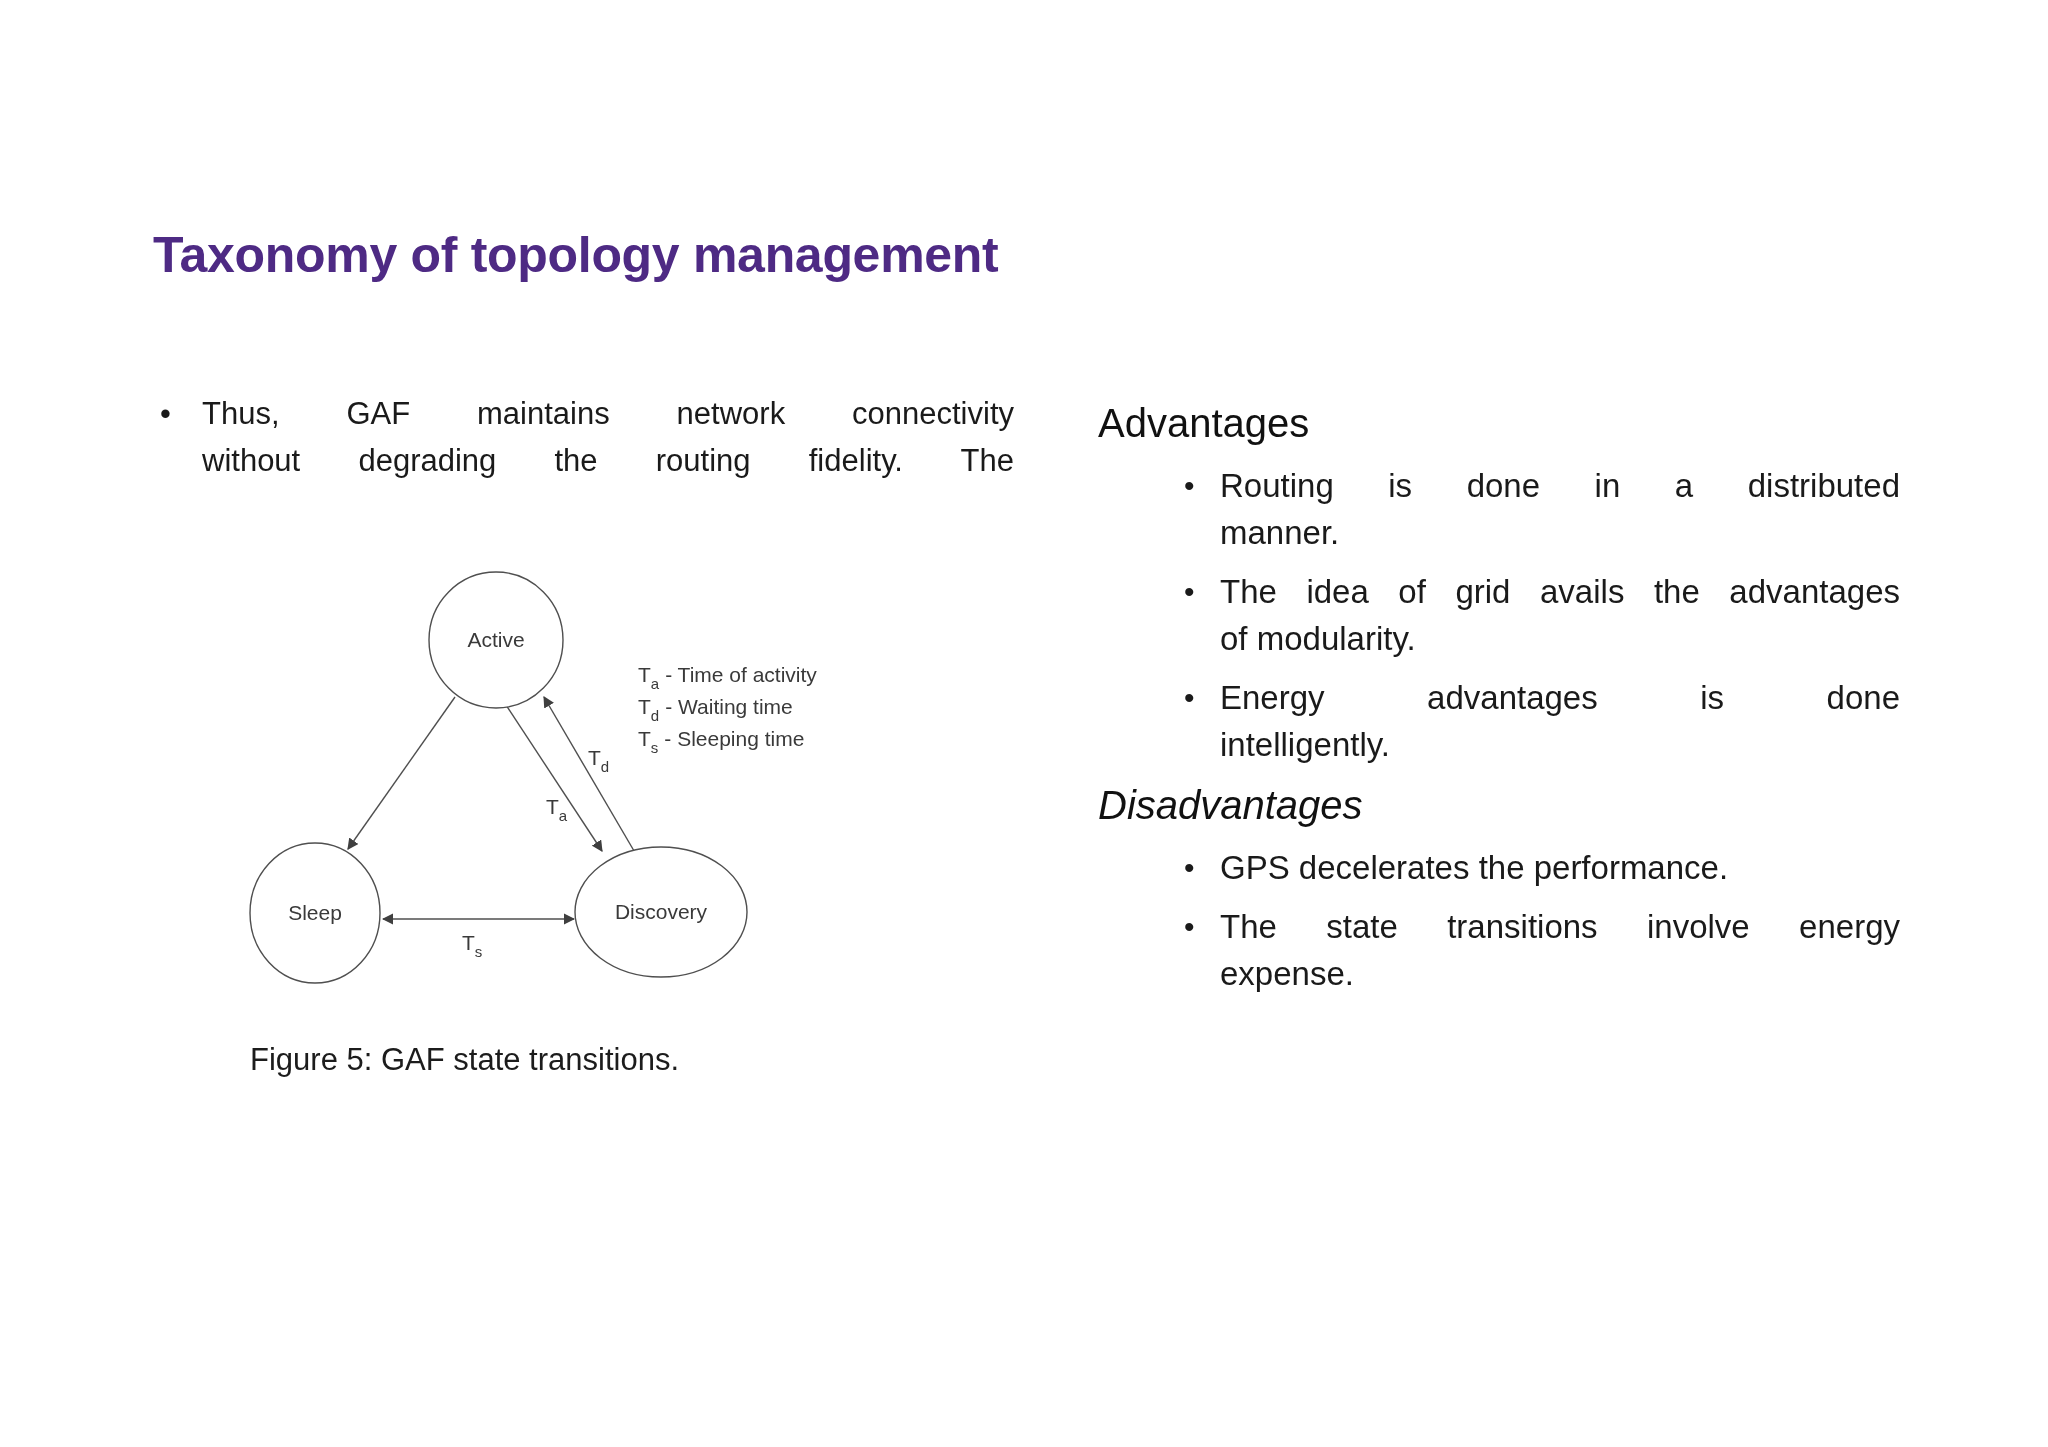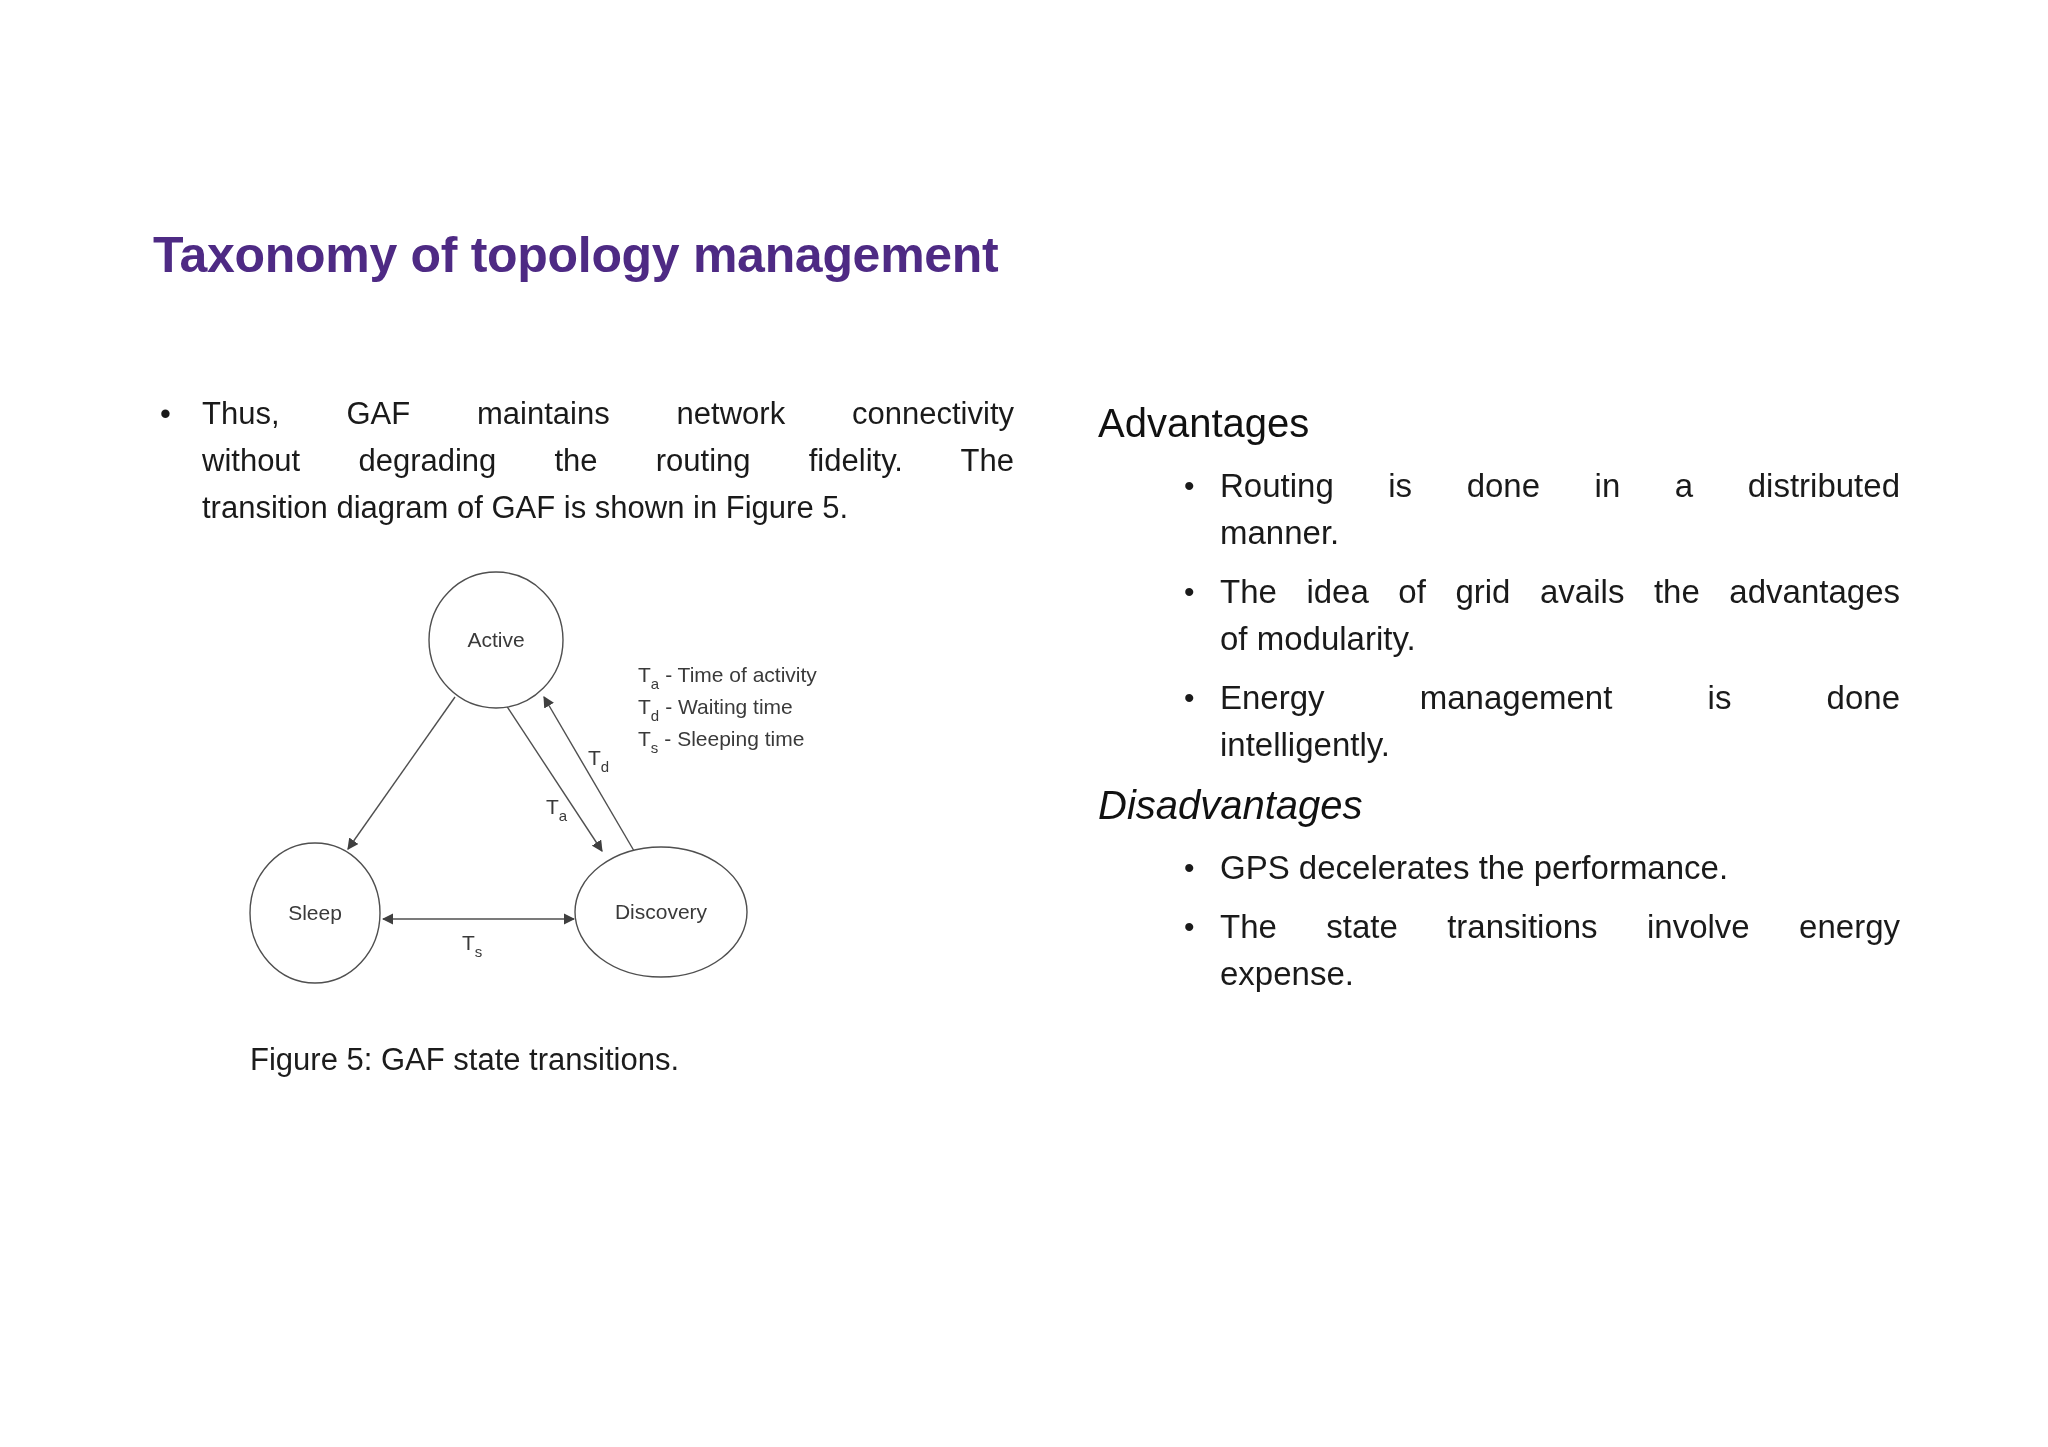--- a/index.html
+++ b/index.html
@@ -62,21 +62,20 @@
 </head>
 <body>
 
 <div class="slide">
 
   <div class="slide-title">Taxonomy of topology management</div>
 
   <div class="left-bullet">
     <div class="jline">Thus, GAF maintains network connectivity</div>
     <div class="jline">without degrading the routing fidelity. The</div>
-    <div class="jlast">transition diagram of GAF is shown in Figure 5.</div>
   </div>
 
   <svg class="diagram" viewBox="0 0 620 465" width="620" height="465">
     <defs>
       <marker id="arrow" viewBox="0 0 10 10" refX="9" refY="5" markerWidth="8" markerHeight="8" orient="auto-start-reverse">
         <path d="M0,0 L10,5 L0,10 z" fill="#3f3f3f"></path>
       </marker>
     </defs>
 
     <line x1="215" y1="139" x2="108" y2="291" stroke="#4f4f4f" stroke-width="1.4" marker-end="url(#arrow)"></line>
@@ -121,21 +120,21 @@
 
     <div class="rc-item">
       <div class="jline">Routing is done in a distributed</div>
       <div class="jlast">manner.</div>
     </div>
     <div class="rc-item">
       <div class="jline">The idea of grid avails the advantages</div>
       <div class="jlast">of modularity.</div>
     </div>
     <div class="rc-item">
-      <div class="jline">Energy management is done</div>
+      <div class="jline">Energy advantages is done</div>
       <div class="jlast">intelligently.</div>
     </div>
 
     <div class="rc-heading second">Disadvantages</div>
 
     <div class="rc-item">
       <div class="jlast">GPS decelerates the performance.</div>
     </div>
     <div class="rc-item">
       <div class="jline">The state transitions involve energy</div>

